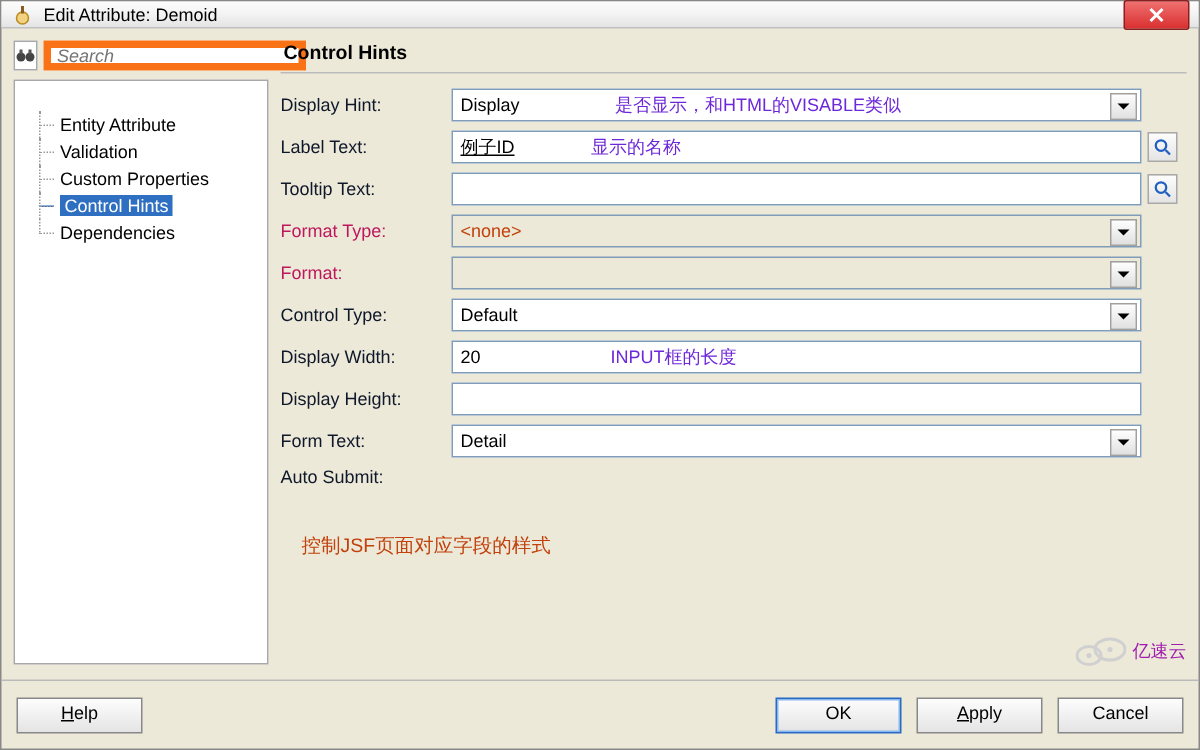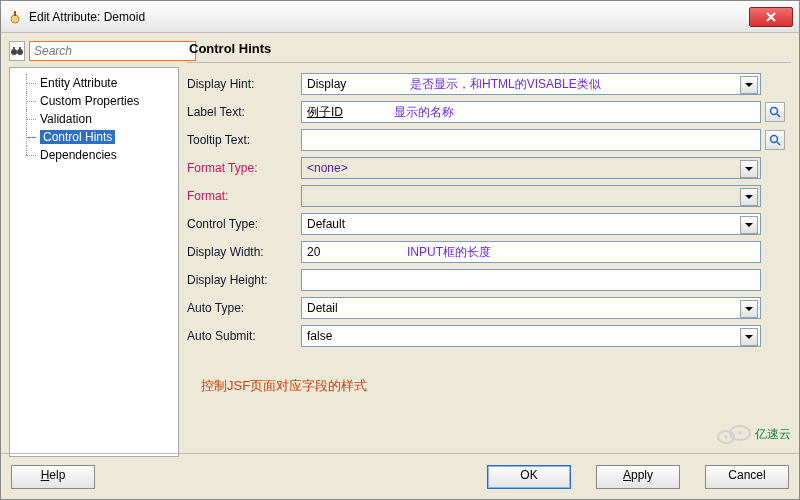--- a/index.html
+++ b/index.html
@@ -1,53 +1,53 @@
 <!DOCTYPE html>
 <html><head>
 <meta charset="utf-8">
 <style>
   * { box-sizing: border-box; font-family: "Tahoma", "Microsoft YaHei", Arial, sans-serif; font-size: 12px; }
   body { margin: 0; background: #ece9d8; overflow: hidden; }
   .window { width: 800px; height: 500px; background: #ece9d8; border: 1px solid #888; position: relative; }
-  .titlebar { height: 32px; background: linear-gradient(#fdfdfd, #f3f3f3 50%, #e4e4e4); border-bottom: 1px solid #c0c0c0; display: flex; align-items: center; padding: 0 6px; }
+  .titlebar { height: 18px; background: linear-gradient(#fdfdfd, #f3f3f3 50%, #e4e4e4); border-bottom: 1px solid #c0c0c0; display: flex; align-items: center; padding: 0 6px; }
   .titlebar .ticon { width: 16px; height: 16px; margin-right: 6px; display:inline-flex;align-items:center;justify-content:center;}
   .titlebar .title { flex: 1; color: #000; }
   .close-btn { width: 44px; height: 20px; background: linear-gradient(#f07070,#d93030); border:1px solid #8a1f1f; border-radius:2px; color:#fff; display:flex;align-items:center;justify-content:center;font-weight:bold;cursor:pointer;}
   .body { display:flex; padding: 8px 8px 0 8px; gap: 8px; height: calc(100% - 28px - 46px); }
 
   
   .nav { width: 170px; display:flex; flex-direction:column; }
   .search { display:flex; gap:4px; margin-bottom:6px; align-items:center;}
   .search .ic { width:22px;height:20px;border:1px solid #a8a8a8;background:#fff;display:flex;align-items:center;justify-content:center;}
-  .search input { flex:1; height:20px; border:1px solid #f97316; padding:1px 4px; color:#a16207; font-style:italic;}
-  .tree { flex:1; border:1px solid #a8a8a8; background:#fff; padding:6px 6px; }
+  .search input { flex:1; height:20px; border:5px solid #f97316; padding:1px 4px; color:#a16207; font-style:italic;}
+  .tree { flex:1; border:1px solid #a8a8a8; background:#fff; padding:20px 6px; }
   .tree-item { padding:2px 4px 2px 24px; position:relative; cursor:default; color:#000; }
   .tree-item::before { content:""; position:absolute; left:10px; top:0; bottom:0; border-left:1px dotted #999; }
   .tree-item .dash { position:absolute; left:10px; top:50%; width:10px; border-top:1px dotted #999; }
   .tree-item.sel > span { background:#2f6fc1; color:#fff; padding:0 3px;}
   .tree-item:last-child::before { bottom:50%; }
 
   
   .panel { flex:1; min-width:0; }
   .panel-h { font-weight:bold; padding:0 0 6px 2px; border-bottom:1px solid #bbb; margin-bottom:10px; font-size:13px;}
   .form { display:grid; grid-template-columns: 110px 1fr 22px; column-gap:4px; row-gap:6px; align-items:center; padding-right:4px;}
   .lbl { text-align:left; color:#0f172a; white-space:nowrap;}
   .lbl.dis { color:#be185d; }
   .fld { height:22px; border:1px solid #7f9db9; background:#fff; padding:2px 5px; display:flex; align-items:center; }
   .fld.dd { position:relative; padding-right:20px;}
   .fld.dd::after { content:""; position:absolute; right:2px; top:2px; width:16px; height:16px; border:1px solid #a0a0a0; background:linear-gradient(#fefefe,#e0e0e0);}
   .fld.dd::before { content:""; position:absolute; right:7px; top:9px; border:4px solid transparent; border-top-color:#000; z-index:2;}
-  .fld.dis { background:#ece9d8; color:#4c1d95;align-items:center; }
+  .fld.dis { background:#ece9d8; color:#c2410c;align-items:center; }
   .mag { width:20px;height:20px;border:1px solid #a8a8a8;background:linear-gradient(#fdfdfd,#e4e4e4);display:flex;align-items:center;justify-content:center;cursor:pointer;}
   .anno { color:#6d28d9; position:relative; z-index:3; margin-left:18px; font-size:12px;}
   .bigcaption { color:#c2410c; margin: 30px 0 0 14px; font-size:13px; }
-  .watermark { position:absolute; right:8px; bottom:54px; color:#15803d; font-size:18px; display:flex; align-items:center; gap:4px; pointer-events:none;}
+  .watermark { position:absolute; right:8px; bottom:54px; color:#a21caf; font-size:18px; display:flex; align-items:center; gap:4px; pointer-events:none;}
 
   
-  .footer { position:absolute; left:0; right:0; bottom:0; height:46px; border-top:1px solid #bbb; display:flex; align-items:center; padding:0 10px; gap:25px; }
+  .footer { position:absolute; left:0; right:0; bottom:0; height:46px; border-top:1px solid #bbb; display:flex; align-items:center; padding:0 10px; gap:10px; }
   .footer .spacer { flex:1; }
   .btn { min-width:84px; height:24px; border:1px solid #888; background:linear-gradient(#fdfdfd,#e4e4e4); padding:2px 10px; text-align:center; cursor:pointer; }
   .btn.def { border:1px solid #2a6ac1; box-shadow:inset 0 0 0 1px #88b6ef;}
   .btn.helpbtn { min-width:84px;}
 </style>
 </head>
 <body>
 
 <div class="window">
   <div class="titlebar">
@@ -73,22 +73,22 @@
               <circle cx="4" cy="7" r="3" fill="#444"></circle>
               <circle cx="10" cy="7" r="3" fill="#444"></circle>
               <rect x="3" y="2" width="2" height="3" fill="#555"></rect>
               <rect x="9" y="2" width="2" height="3" fill="#555"></rect>
             </svg>
         </div>
         <input placeholder="Search" style="">
       </div>
       <div class="tree">
         <div class="tree-item"><span class="dash"></span><span>Entity Attribute</span></div>
+        <div class="tree-item"><span class="dash"></span><span>Validation</span></div>
         <div class="tree-item"><span class="dash"></span><span>Custom Properties</span></div>
-        <div class="tree-item"><span class="dash"></span><span>Validation</span></div>
         <div class="tree-item sel"><span class="dash"></span><span>Control Hints</span></div>
         <div class="tree-item"><span class="dash"></span><span>Dependencies</span></div>
       </div>
     </div>
 
     <div class="panel">
       <div class="panel-h">Control Hints</div>
       <div class="form">
 
         <div class="lbl">Display Hint:</div>
@@ -145,30 +145,27 @@
           <span class="anno" style="position:absolute;left:87px;">INPUT框的长度</span>
         </div>
         <div></div>
 
         <div class="lbl">Display Height:</div>
         <div class="fld">
             <span></span>
           </div>
         <div></div>
 
-        <div class="lbl">Auto Type:</div>
+        <div class="lbl">Form Text:</div>
         <div class="fld dd">
             <span>Detail</span>
           </div>
         <div></div>
 
         <div class="lbl">Auto Submit:</div>
-        <div class="fld dd">
-            <span>false</span>
-          </div>
         <div></div>
       </div>
 
       <div class="bigcaption">控制JSF页面对应字段的样式</div>
     </div>
   </div>
 
   <div class="watermark">
     <svg width="34" height="22" viewBox="0 0 34 22">
         <ellipse cx="9" cy="14" rx="8" ry="6" fill="none" stroke="#d0d0d0" stroke-width="2"></ellipse>

